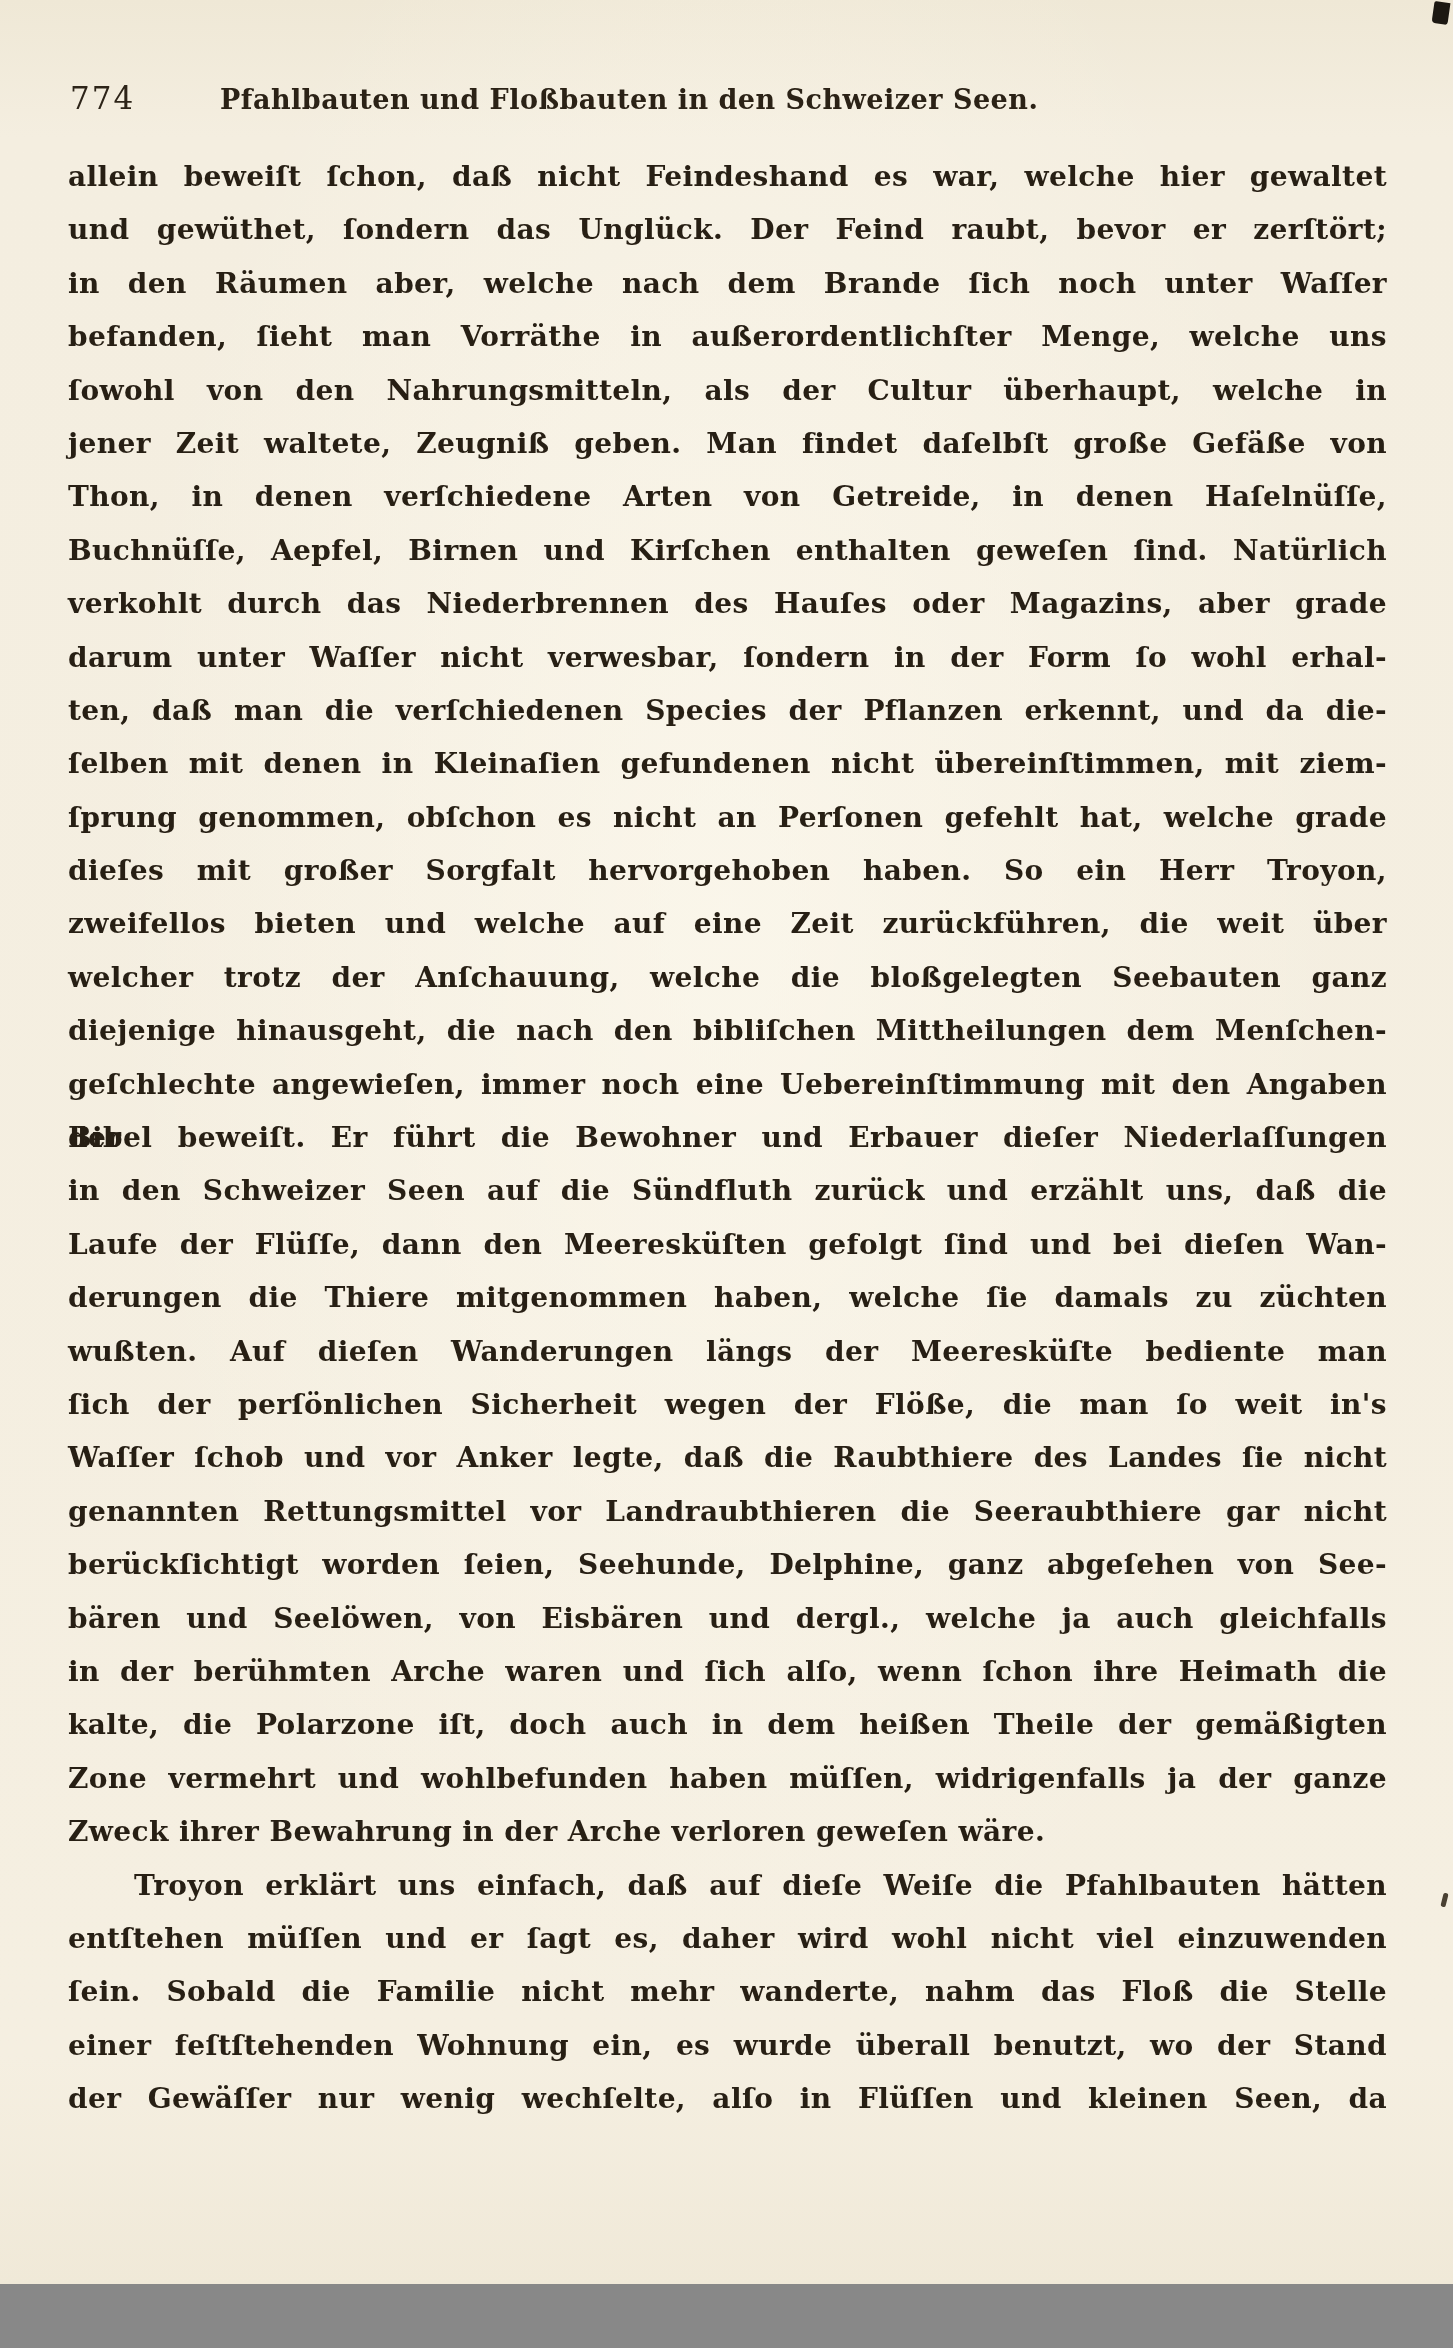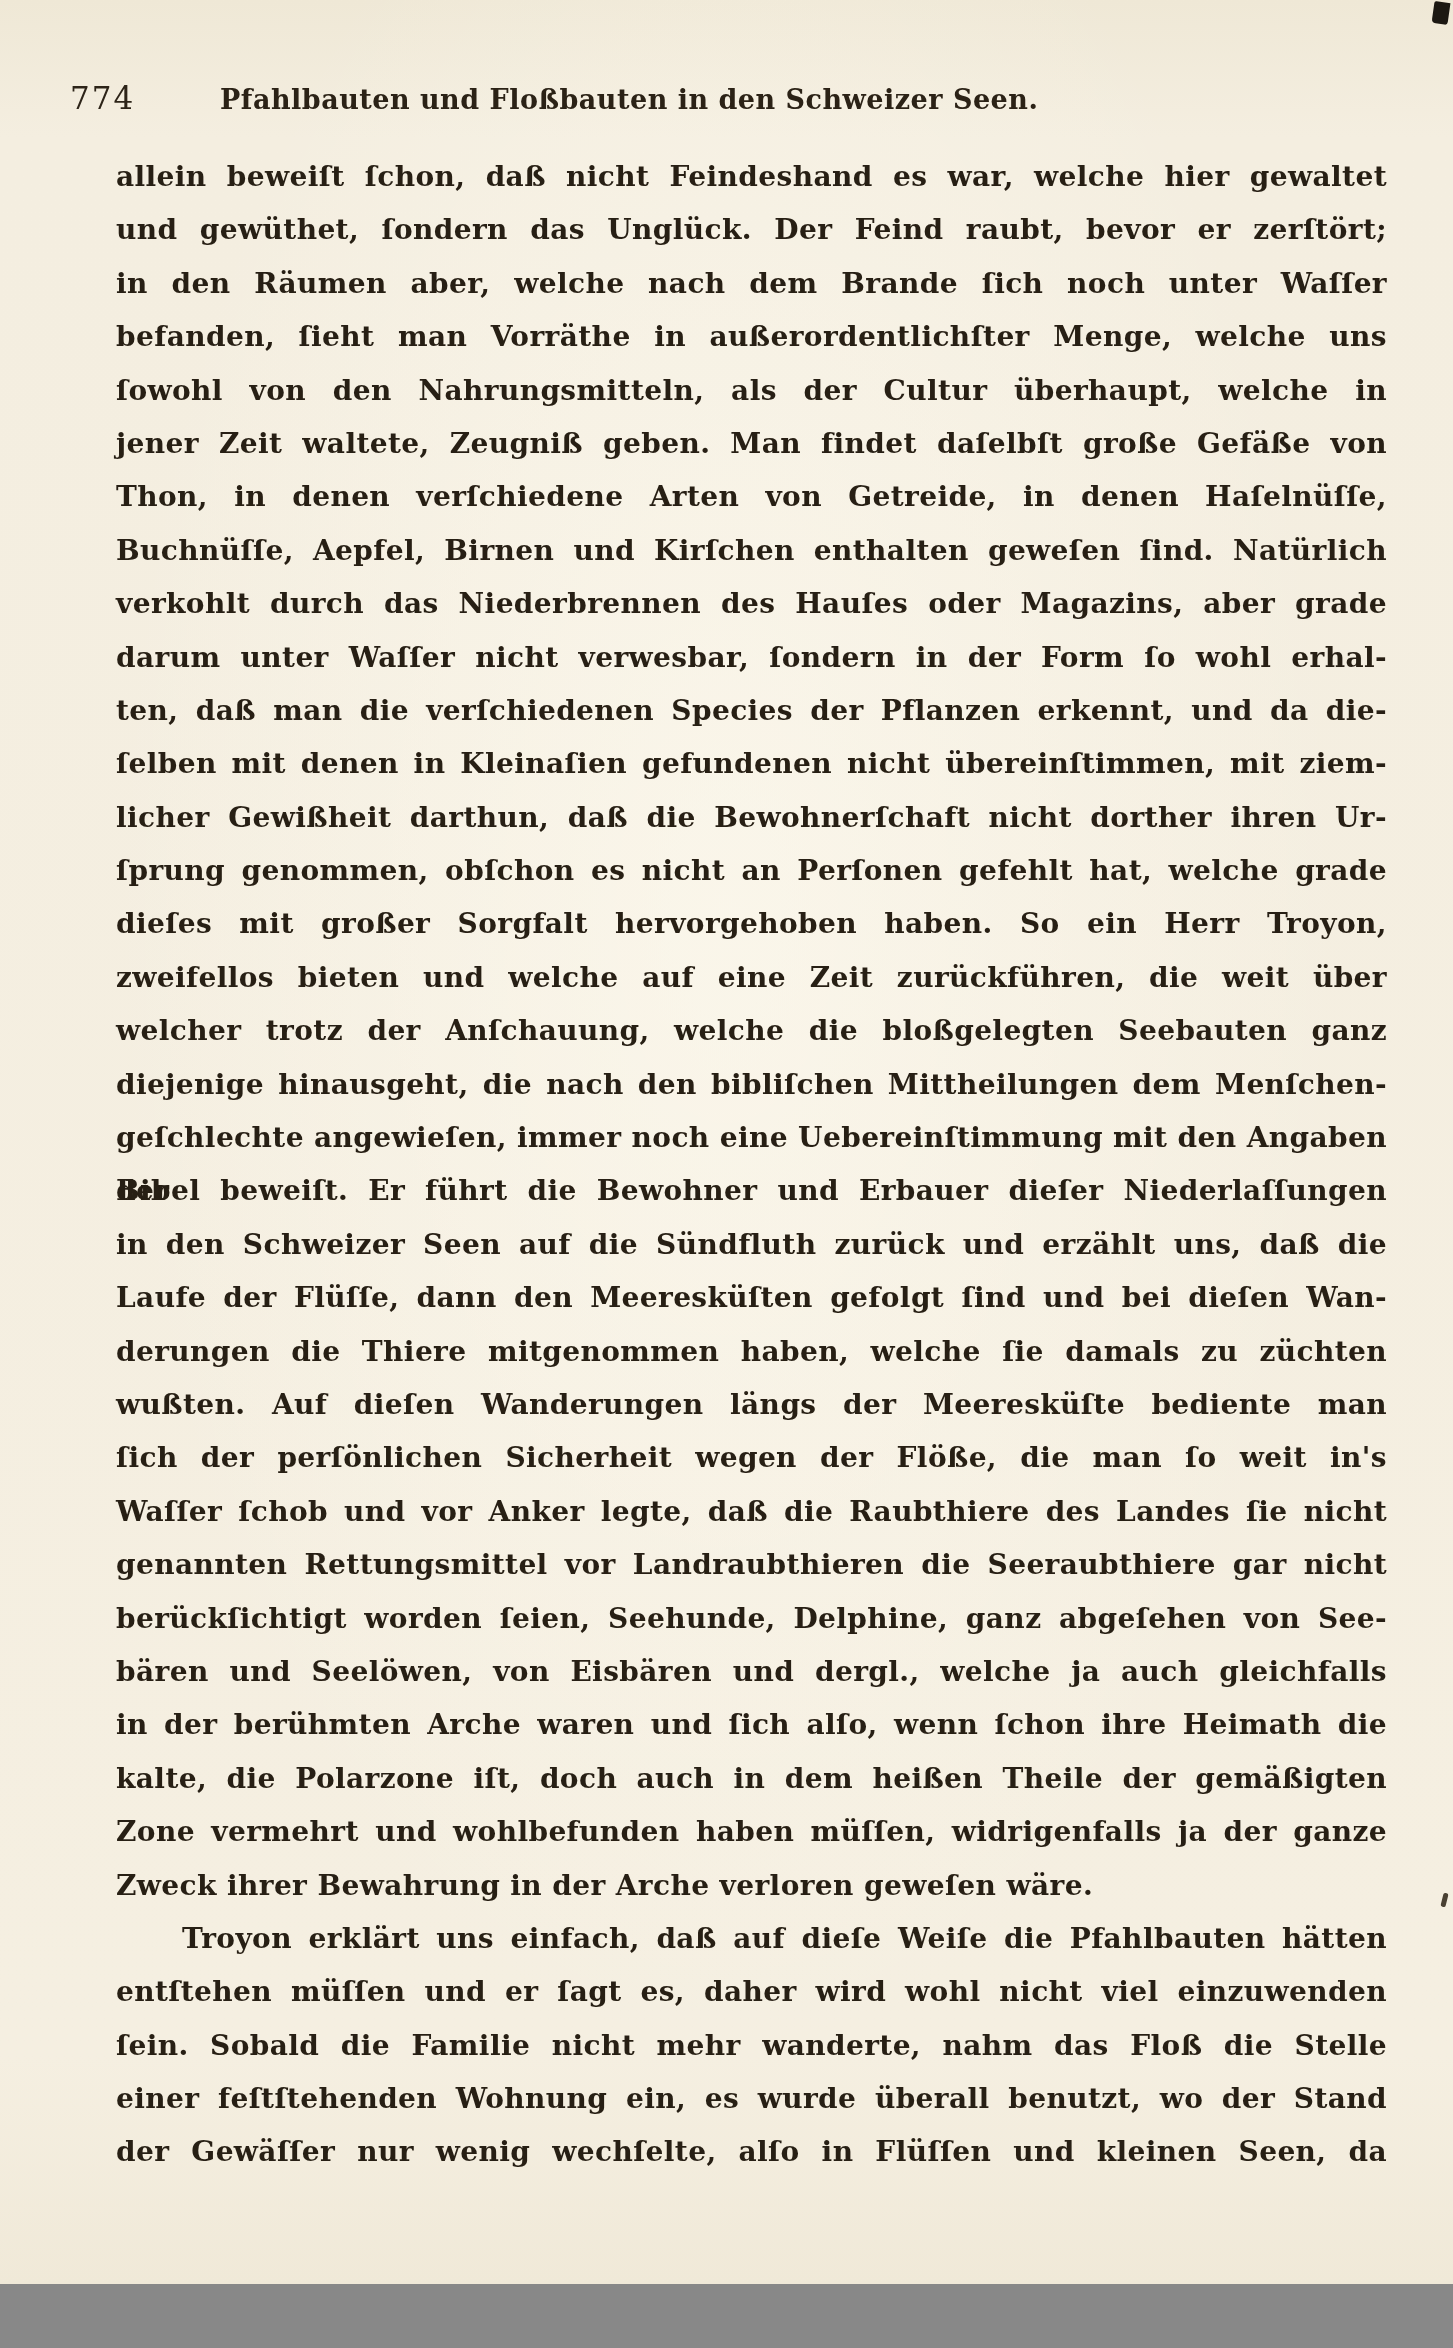--- a/index.html
+++ b/index.html
@@ -36,21 +36,20 @@
     padding-right: 260px;
     font-size: 27px;
     letter-spacing: 0.5px;
     color: #2b2216;
   }
 
   .body-text {
     padding: 34px 66px 0 68px;
     font-size: 28px;
     letter-spacing: 0.4px;
-    margin-left: 48px;
   }
   .text-line {
     height: 53.4px;
     line-height: 53.4px;
     text-align: justify;
     text-align-last: justify;
     overflow: visible;
   }
   .text-line.last {
     text-align-last: left;
@@ -98,21 +97,20 @@
       <div class="text-line">in den Räumen aber, welche nach dem Brande ſich noch unter Waſſer</div>
       <div class="text-line">befanden, ſieht man Vorräthe in außerordentlichſter Menge, welche uns</div>
       <div class="text-line">ſowohl von den Nahrungsmitteln, als der Cultur überhaupt, welche in</div>
       <div class="text-line">jener Zeit waltete, Zeugniß geben.  Man findet daſelbſt große Gefäße von</div>
       <div class="text-line">Thon, in denen verſchiedene Arten von Getreide, in denen Haſelnüſſe,</div>
       <div class="text-line">Buchnüſſe, Aepfel, Birnen und Kirſchen enthalten geweſen ſind.  Natürlich</div>
       <div class="text-line">verkohlt durch das Niederbrennen des Hauſes oder Magazins, aber grade</div>
       <div class="text-line">darum unter Waſſer nicht verwesbar, ſondern in der Form ſo wohl erhal-</div>
       <div class="text-line">ten, daß man die verſchiedenen Species der Pflanzen erkennt, und da die-</div>
       <div class="text-line">ſelben mit denen in Kleinaſien gefundenen nicht übereinſtimmen, mit ziem-</div>
-      <div class="text-line">licher Gewißheit darthun, daß die Bewohnerſchaft nicht dorther ihren Ur-</div>
       <div class="text-line">ſprung genommen, obſchon es nicht an Perſonen gefehlt hat, welche grade</div>
       <div class="text-line">dieſes mit großer Sorgfalt hervorgehoben haben.  So ein Herr Troyon,</div>
       <div class="text-line">zweifellos bieten und welche auf eine Zeit zurückführen, die weit über</div>
       <div class="text-line">welcher trotz der Anſchauung, welche die bloßgelegten Seebauten ganz</div>
       <div class="text-line">diejenige hinausgeht, die nach den bibliſchen Mittheilungen dem Menſchen-</div>
       <div class="text-line">geſchlechte angewieſen, immer noch eine Uebereinſtimmung mit den Angaben der</div>
       <div class="text-line">Bibel beweiſt.  Er führt die Bewohner und Erbauer dieſer Niederlaſſungen</div>
       <div class="text-line">in den Schweizer Seen auf die Sündfluth zurück und erzählt uns, daß die</div>
       <div class="text-line">Laufe der Flüſſe, dann den Meeresküſten gefolgt ſind und bei dieſen Wan-</div>
       <div class="text-line">derungen die Thiere mitgenommen haben, welche ſie damals zu züchten</div>

